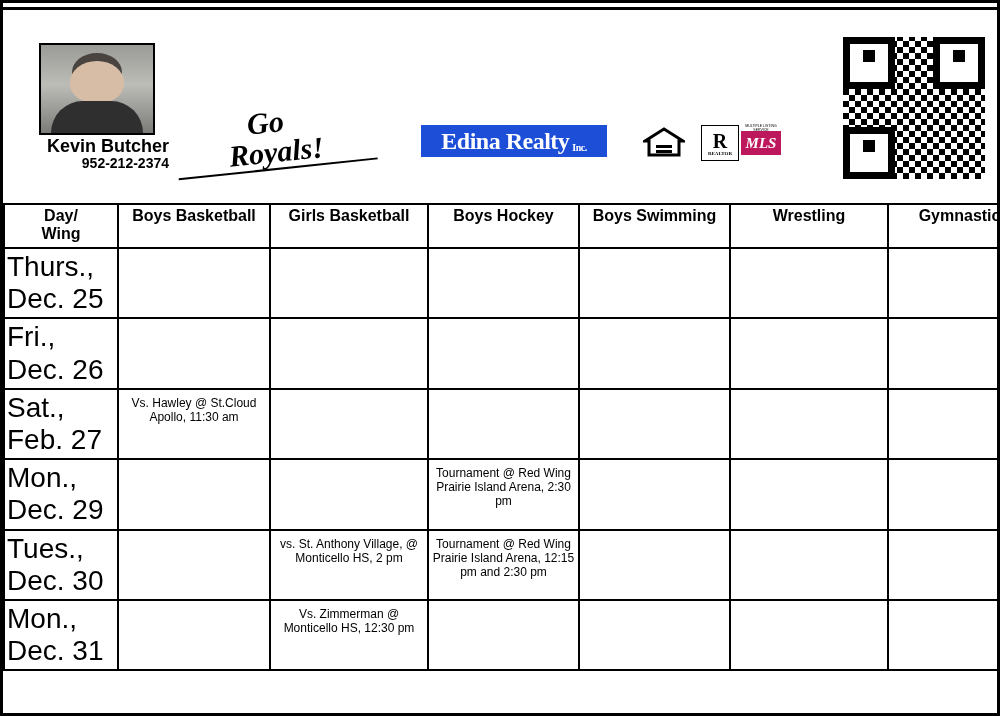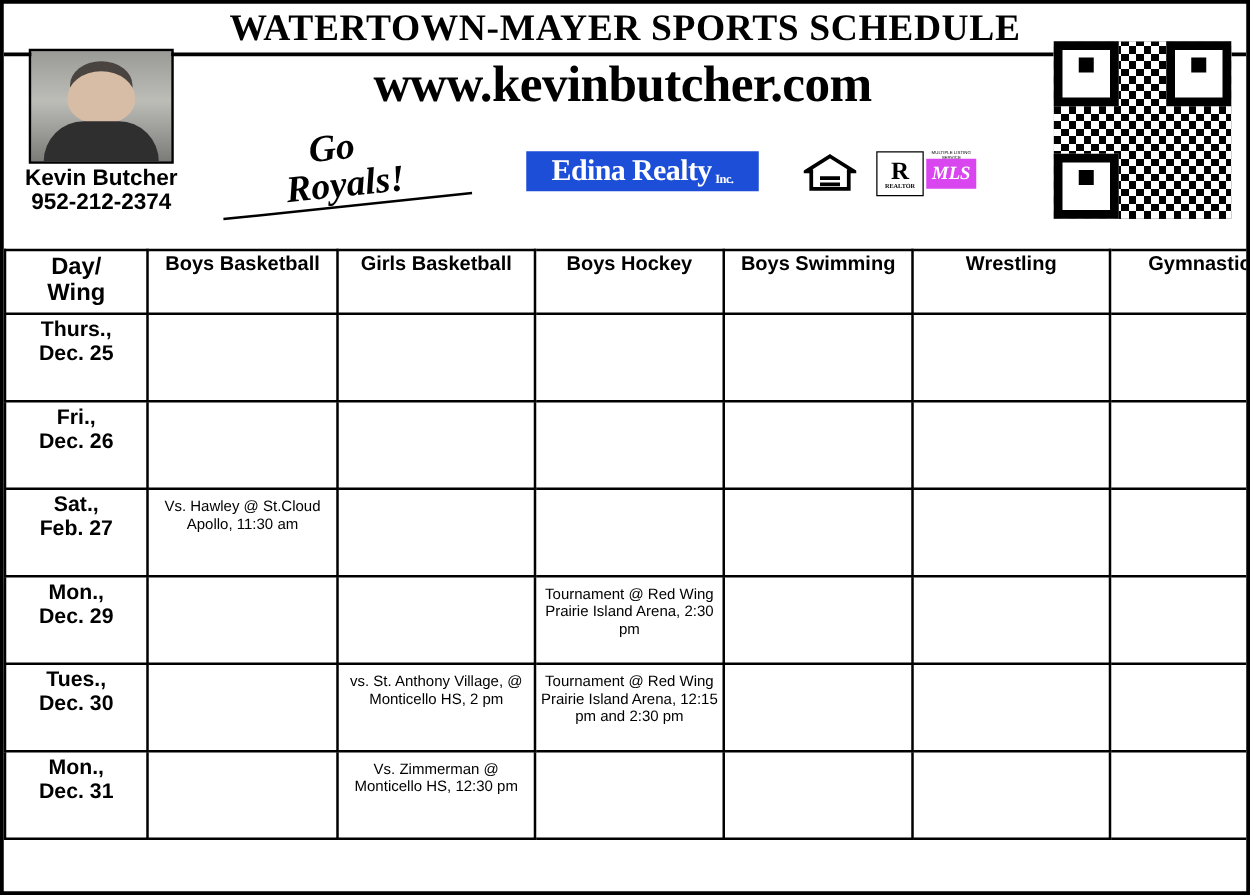--- a/index.html
+++ b/index.html
@@ -37,24 +37,24 @@
     line-height: 1;
   }
   .title-rule {
     border-bottom: 3px solid #000;
     margin: 4px 0 0 0;
     width: 100%;
   }
 
   .photo-block {
     position: absolute;
-    left: 6px;
+    left: 22px;
     top: 36px;
     width: 144px;
-    text-align: center;
+    text-align: right;
   }
   .photo {
     width: 112px;
     height: 88px;
     margin: 0 auto;
     border: 2px solid #000;
     background:
       radial-gradient(circle at 50% 42%, #e6d3c2 0 22px, rgba(0,0,0,0) 23px),
       linear-gradient(#9a9a96, #bdbdb8 45%, #7b7b78 100%);
     position: relative;
@@ -84,21 +84,21 @@
     background: #2f2f30;
   }
   .photo-name {
     font-weight: bold;
     font-size: 18px;
     margin-top: 2px;
     line-height: 1.05;
   }
   .photo-phone {
     font-weight: bold;
-    font-size: 18px;
+    font-size: 14px;
     line-height: 1.05;
   }
 
   .website {
     position: absolute;
     left: 165px;
     top: 40px;
     width: 660px;
     text-align: center;
     font-family: "Liberation Serif", serif;
@@ -170,21 +170,21 @@
     flex-direction: column;
     line-height: 1;
   }
   .realtor .sub { font-size: 5px; font-weight: bold; letter-spacing: 0; }
   .mls {
     position: absolute;
     left: 738px;
     top: 124px;
     width: 40px;
     height: 24px;
-    background: #d946ef;
+    background: #be185d;
     color: #fff;
     display: flex;
     align-items: center;
     justify-content: center;
     font-family: "Liberation Serif", serif;
     font-weight: bold;
     font-style: italic;
     font-size: 15px;
   }
   .mls-top {
@@ -241,30 +241,30 @@
   thead th {
     font-size: 16px;
     font-weight: bold;
     text-align: center;
     vertical-align: bottom;
     padding: 2px 2px 4px 2px;
     height: 36px;
   }
   th.daydate {
     width: 108px;
-    font-size: 19px;
+    font-size: 16px;
     line-height: 1.12;
     vertical-align: middle;
     text-align: center;
   }
   td.daycell {
-    text-align: center;
+    text-align: left;
     vertical-align: middle;
-    font-weight: bold;
-    font-size: 17px;
+    font-weight: normal;
+    font-size: 28px;
     line-height: 1.15;
     padding: 2px;
   }
   td.event {
     text-align: center;
     font-size: 12px;
     line-height: 1.18;
     padding: 6px 3px 3px 3px;
     border-radius: 19px;
   }
@@ -276,30 +276,28 @@
   .col-wr { width: 152px; }
   .col-gy { width: 146px; }
 </style>
 </head>
 <body>
 
 <div id="page">
 
   <div class="header">
 
-    <div class="main-title">WATERTOWN-MAYER SPORTS SCHEDULE</div>
     <div class="title-rule"></div>
 
     <div class="photo-block">
       <div class="photo"></div>
       <div class="photo-name">Kevin Butcher</div>
       <div class="photo-phone">952-212-2374</div>
     </div>
 
-    <div class="website">www.kevinbutcher.com</div>
 
     <div class="go-royals">
       <span class="l1">Go</span>
       <span class="l2">Royals!</span>
     </div>
 
     <div class="edina">
       <span>Edina Realty</span>
       <span class="inc">Inc.</span>
     </div>

